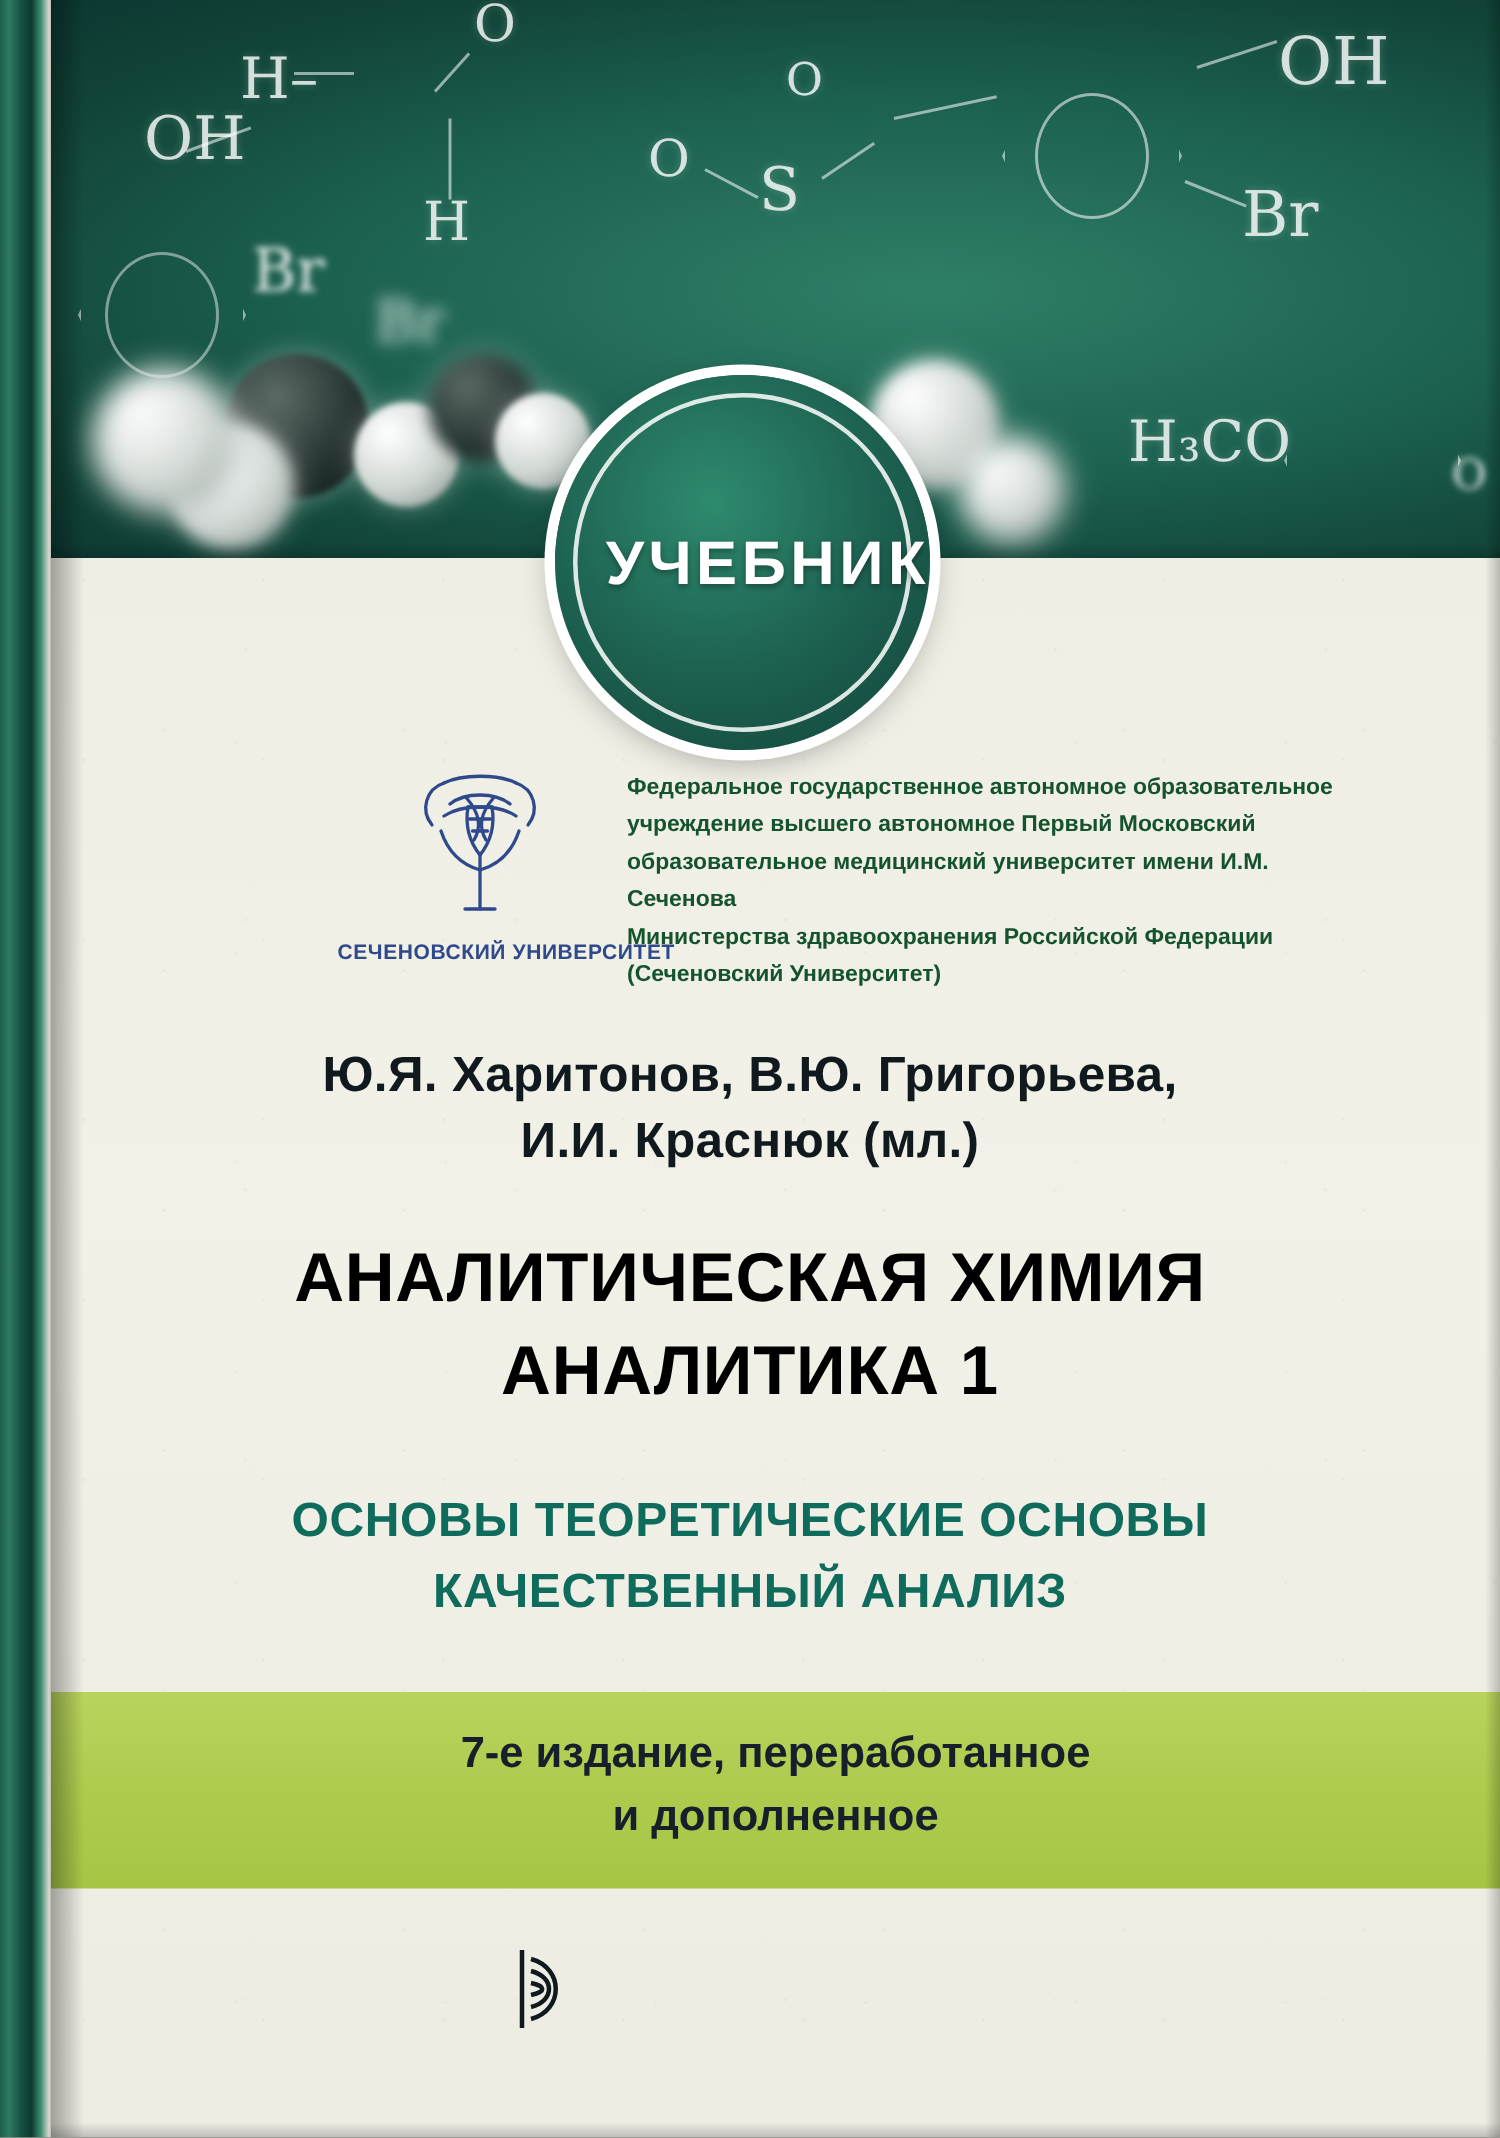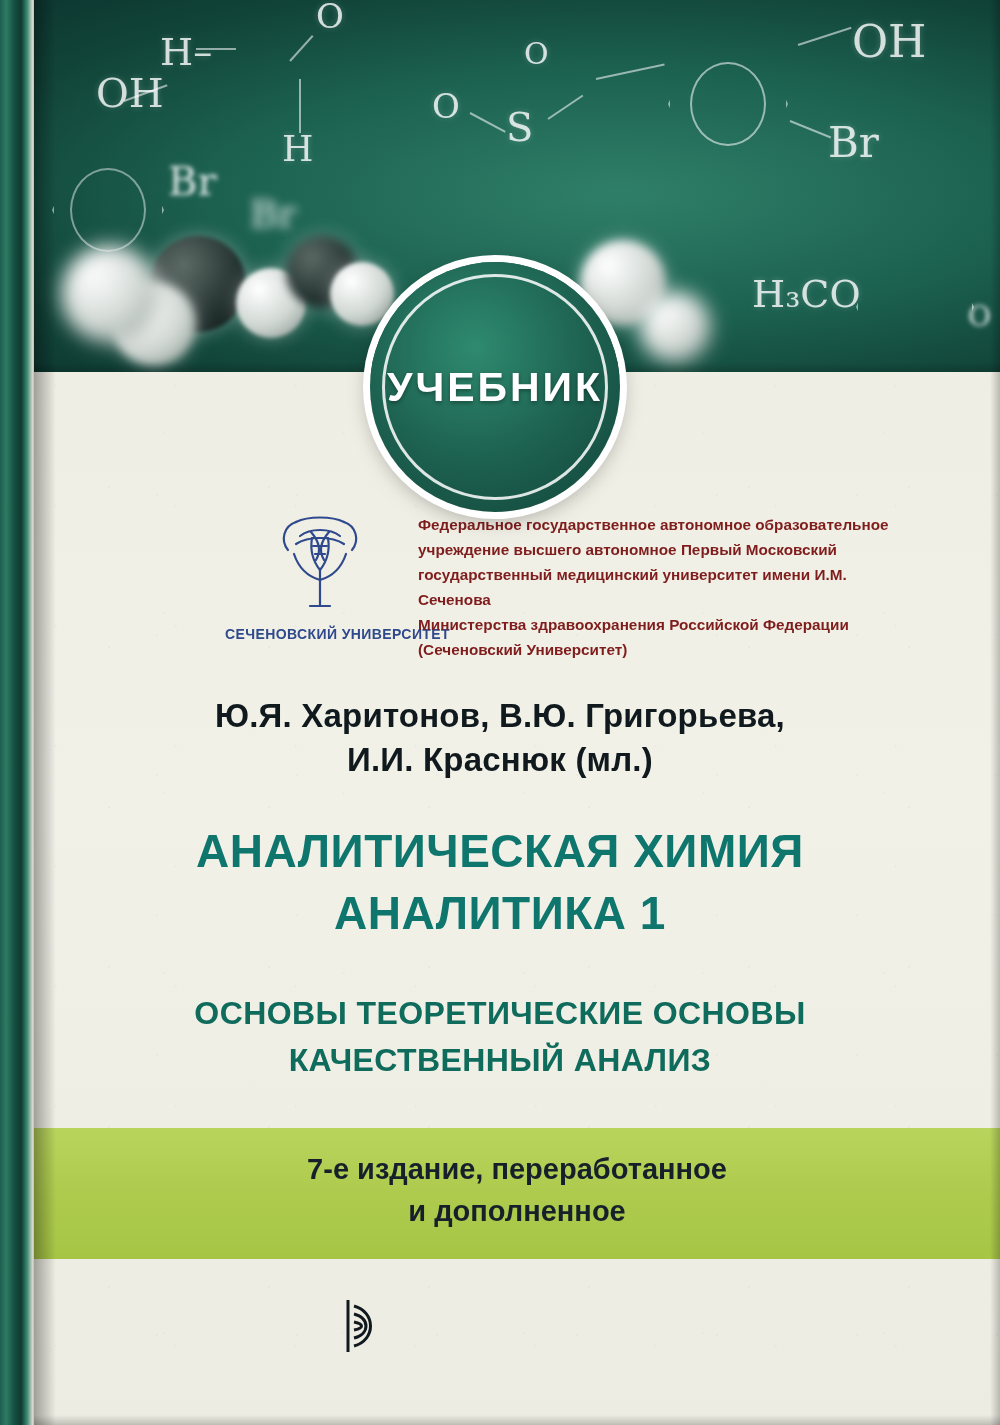--- a/index.html
+++ b/index.html
@@ -109,30 +109,30 @@
   .atom.dark {
     background: radial-gradient(circle at 35% 30%, #5d6b66, #243230 60%, #0d1a18 100%);
   }
   .blur1 { filter: blur(2px); }
   .blur2 { filter: blur(5px); }
   .blur3 { filter: blur(9px); }
 
   
   .medallion {
     position: absolute;
-    left: 370px; top: 262px;
+    left: 370px; top: 250px;
     width: 250px; height: 250px;
     border-radius: 50%;
     background: radial-gradient(circle at 42% 34%, #2e8a6f 0%, #1d6150 52%, #124539 100%);
     box-shadow: 0 0 0 7px #ffffff, 0 0 0 12px rgba(255,255,255,0.0),
                 0 6px 22px rgba(0,0,0,0.35);
     z-index: 20;
     display: flex;
     align-items: center;
-    justify-content: center;
+    justify-content: flex-end;
   }
   .medallion .ring2 {
     position: absolute;
     left: 12px; top: 12px; right: 12px; bottom: 12px;
     border: 3px solid rgba(255,255,255,0.85);
     border-radius: 50%;
   }
   .medallion .label {
     position: relative;
     color: #ffffff;
@@ -181,21 +181,21 @@
     letter-spacing: 0.4px;
     white-space: nowrap;
     text-align: right;
   }
 
   
   .institution {
     position: absolute;
     left: 418px; top: 512px;
     width: 480px;
-    color: #7f1d1d;
+    color: #14532d;
     font-size: 15.3px;
     font-weight: bold;
     line-height: 25px;
     z-index: 12;
   }
 
   
   .authors {
     position: absolute;
     left: 60px; top: 694px;
@@ -208,21 +208,21 @@
     letter-spacing: 0.2px;
     z-index: 12;
   }
 
   
   .title-main {
     position: absolute;
     left: 40px; top: 820px;
     width: 920px;
     text-align: center;
-    color: #0f766e;
+    color: #000000;
     font-size: 46px;
     font-weight: bold;
     line-height: 62px;
     letter-spacing: 0.5px;
     z-index: 12;
   }
   .title-sub {
     position: absolute;
     left: 40px; top: 990px;
     width: 920px;
@@ -356,21 +356,21 @@
           <path d="M44 96 L64 96"></path>
         </g>
       </svg>
     </div>
     <div class="caption">СЕЧЕНОВСКИЙ УНИВЕРСИТЕТ</div>
   </div>
 
   <div class="institution">
     <div>Федеральное государственное автономное образовательное</div>
     <div>учреждение высшего автономное  Первый Московский</div>
-    <div>государственный медицинский университет имени И.М. Сеченова</div>
+    <div>образовательное медицинский университет имени И.М. Сеченова</div>
     <div>Министерства здравоохранения Российской Федерации</div>
     <div>(Сеченовский Университет)</div>
   </div>
 
   <div class="authors">
     <div>Ю.Я. Харитонов, В.Ю. Григорьева,</div>
     <div>И.И. Краснюк (мл.)</div>
   </div>
 
   <div class="title-main">

